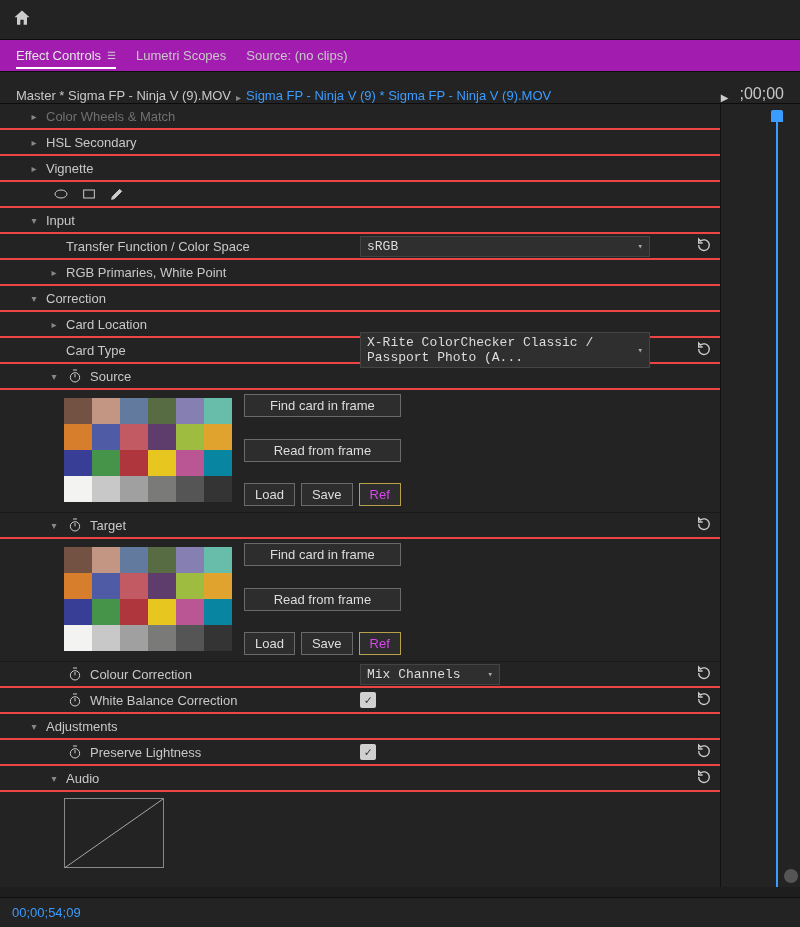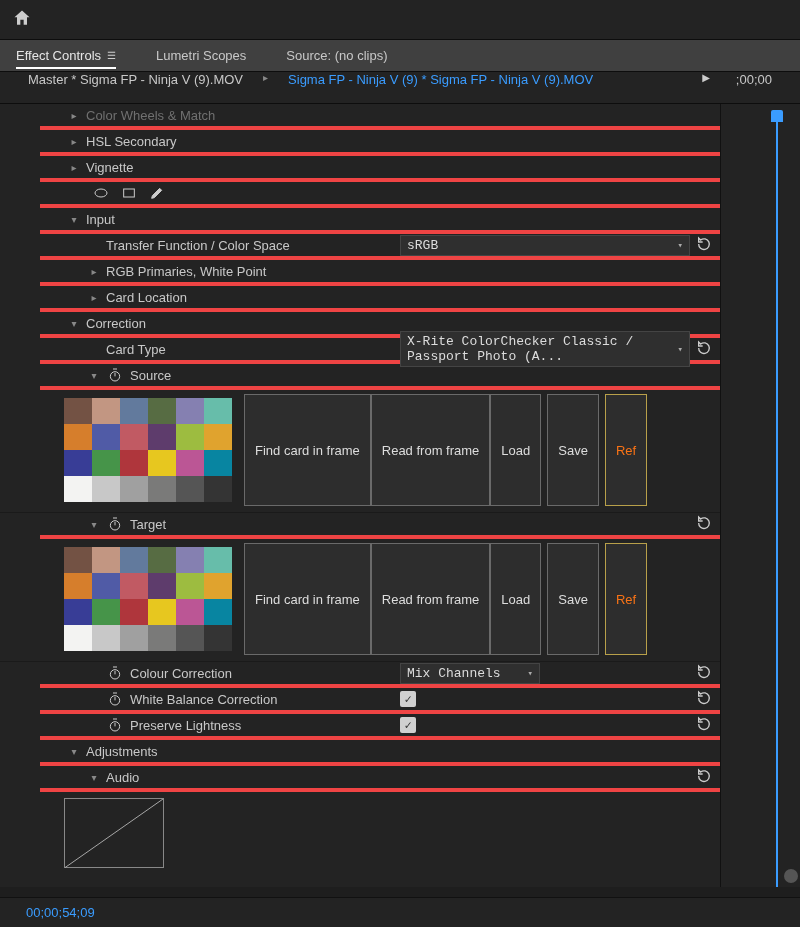--- a/index.html
+++ b/index.html
@@ -17,67 +17,66 @@
     height: 40px;
     background: #232323;
     display: flex;
     align-items: center;
     padding: 0 12px;
     border-bottom: 1px solid #0d0d0d;
   }
   .home-icon svg { width: 20px; height: 20px; fill: #ccc; }
   .tabs {
     height: 32px;
-    background: #404040;
+    background: #a21caf;
     display: flex;
     align-items: center;
-    gap: 40px;
+    gap: 20px;
     padding: 0 16px;
     border-bottom: 1px solid #0d0d0d;
   }
   .tab { color: #c8c8c8; cursor: pointer; padding: 6px 0; }
   .tab.active { color: #e6e6e6; border-bottom: 2px solid #fff; padding-bottom:4px; display:flex; align-items:center; gap:6px;}
   .tab .menu-icon { font-size:10px; color:#ccc;}
   .clip-bar {
     height: 32px;
     background: #232323;
     display: flex;
-    align-items: flex-start;
-    padding: 0 28px;
+    align-items: flex-end;
+    padding: 0 16px;
     border-bottom: 1px solid #0d0d0d;
-    gap: 18px;
+    gap: 3px;
   }
   .clip-master { color: #c8c8c8; }
   .clip-sequence { color: #3a9cff; }
   .clip-chev { color:#888; font-size:10px; margin:0 2px;}
   .clip-bar .spacer { flex:1; }
   .clip-bar .play-icon { color:#ccc; margin-right:8px; font-size:10px;}
-  .clip-bar .timecode-label { color:#c8c8c8; font-size:13px;}
+  .clip-bar .timecode-label { color:#c8c8c8; font-size:16px;}
   .timeline-strip {
     position:absolute; left:720px; right:0; top:104px; bottom:40px;
     background:#232323;
     border-left:1px solid #111;
   }
   .timeline-marker { position:absolute; top:6px; left:50px; width:12px; height:12px; background:#3a9cff; border-radius:2px 2px 0 0;}
   .timeline-line { position:absolute; top:18px; bottom:0; left:55px; width:2px; background:#3a9cff;}
   .panel {
     position:absolute;
     left:0; right:80px; top:104px; bottom:40px;
     overflow:hidden;
     background:#232323;
   }
   .row {
     display:flex;
     align-items:center;
     height:26px;
     padding-left:8px;
-    border-bottom:4px solid #ef4444;
+    border-bottom:2px solid #ef4444;
     gap:6px;
     position:relative;
-    margin-left:40px;
   }
   .arrow { width:12px; text-align:center; color:#888; cursor:pointer; font-size:10px;}
   .arrow.down::before { content:"▾"; }
   .arrow.right::before { content:"▸"; }
   .arrow.blank { visibility:hidden; }
   .indent0 { padding-left:8px; }
   .indent1 { padding-left:28px; }
   .indent2 { padding-left:48px; }
   .row .label { color:#c8c8c8; white-space:nowrap;}
   .row .value { position:absolute; left:360px; width:300px; display:flex; align-items:center; gap:6px;font-family:Liberation Mono, monospace;}
@@ -103,33 +102,33 @@
   .colorchecker {
     width:168px;
     display:grid;
     grid-template-columns:repeat(6,1fr);
     grid-template-rows:repeat(4,26px);
     gap:0;
     margin:4px 0 4px 0;
   }
   .colorchecker div { width:100%; height:100%;}
   .card-block { display:flex; gap:12px; padding:4px 0 6px 64px; border-bottom:1px solid #1a1a1a;}
-  .card-buttons { display:flex; flex-direction:row; justify-content:flex-end;}
+  .card-buttons { display:flex; flex-direction:column; gap:6px; justify-content:space-between;}
   .btn {
     background:#2d2d2d; border:1px solid #6a6a6a; color:#ddd;
     padding:3px 10px; cursor:pointer; font-size:13px;
   }
-  .btn.ref { border-color:#b8a04a; color:#f97316;}
+  .btn.ref { border-color:#b8a04a; color:#d946ef;}
   .btn-row { display:flex; gap:6px;}
   .curve-box { width:100px; height:70px; border:1px solid #888; margin:6px 0 6px 64px; position:relative;}
   .curve-box .diag { position:absolute; left:0; bottom:0; right:0; top:0;}
   .bottom-bar {
     position:absolute; left:0; right:0; bottom:0; height:30px;
     background:#232323; border-top:1px solid #111;
-    display:flex; align-items:center; padding:0 26px;margin-top:42px;
+    display:flex; align-items:center; padding:0 12px;margin-top:42px;
   }
   .timecode { color:#3a9cff;}
   .scrollbar-v { position:absolute; right:2px; top:104px; width:16px; bottom:40px;}
   .scrollbar-thumb { position:absolute; right:0; bottom:4px; width:14px; height:14px; background:#555; border-radius:7px;}
 </style>
 </head>
 <body>
 
 <div class="topbar">
   <span class="home-icon">
@@ -213,27 +212,27 @@
     </span>
     <span class="reset"><svg viewBox="0 0 24 24">
           <path d="M4 12a8 8 0 1 0 3-6L4 3v6h6"></path>
         </svg></span>
   </div>
   <div class="row indent2">
     <span class="arrow right"></span>
     <span class="label">RGB Primaries, White Point</span>
   </div>
 
+  <div class="row indent1">
+    <span class="arrow down"></span>
+    <span class="label">Correction</span>
+  </div>
   <div class="row indent2">
     <span class="arrow right"></span>
     <span class="label">Card Location</span>
-  </div>
-  <div class="row indent1">
-    <span class="arrow down"></span>
-    <span class="label">Correction</span>
   </div>
   <div class="row indent2">
     <span class="arrow blank"></span>
     <span class="label">Card Type</span>
     <span class="value">
       <span class="dropdown">
         <span>X-Rite ColorChecker Classic / Passport Photo (A...</span>
         <span class="chev">▾</span>
       </span>
     </span>
@@ -371,40 +370,40 @@
       </span>
     <span class="label">White Balance Correction</span>
     <span class="value">
         <span class="checkbox"></span>
       </span>
     <span class="reset"><svg viewBox="0 0 24 24">
           <path d="M4 12a8 8 0 1 0 3-6L4 3v6h6"></path>
         </svg></span>
   </div>
 
+  <div class="row indent1">
+    <span class="arrow down"></span>
+    <span class="label">Adjustments</span>
+  </div>
+
   <div class="row indent2">
     <span class="arrow blank"></span>
     <span class="stopwatch-icon">
         <svg viewBox="0 0 24 24">
           <circle cx="12" cy="14" r="7"></circle>
           <path d="M12 14V9M9 3h6"></path>
         </svg>
       </span>
     <span class="label">Preserve Lightness</span>
     <span class="value">
         <span class="checkbox"></span>
       </span>
     <span class="reset"><svg viewBox="0 0 24 24">
           <path d="M4 12a8 8 0 1 0 3-6L4 3v6h6"></path>
         </svg></span>
-  </div>
-
-  <div class="row indent1">
-    <span class="arrow down"></span>
-    <span class="label">Adjustments</span>
   </div>
   <div class="row indent2">
     <span class="arrow down"></span>
     <span class="label">Audio</span>
     <span class="reset"><svg viewBox="0 0 24 24">
           <path d="M4 12a8 8 0 1 0 3-6L4 3v6h6"></path>
         </svg></span>
   </div>
   <div class="curve-box">
     <svg class="diag" viewBox="0 0 100 70" preserveAspectRatio="none">

